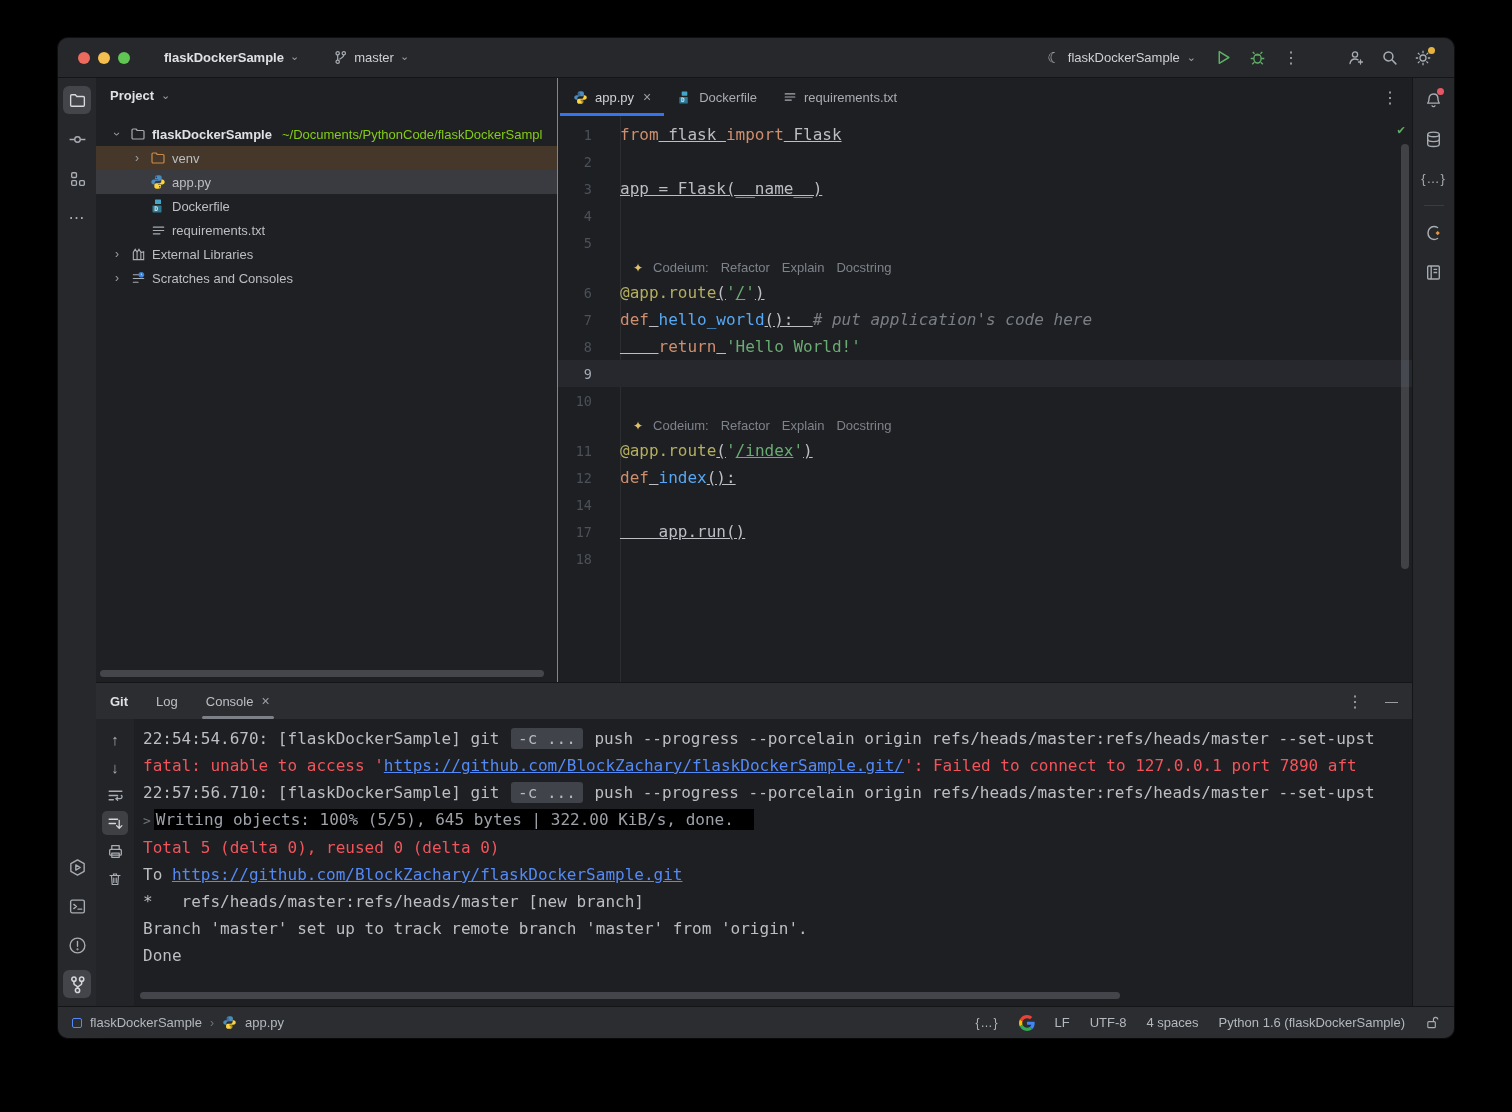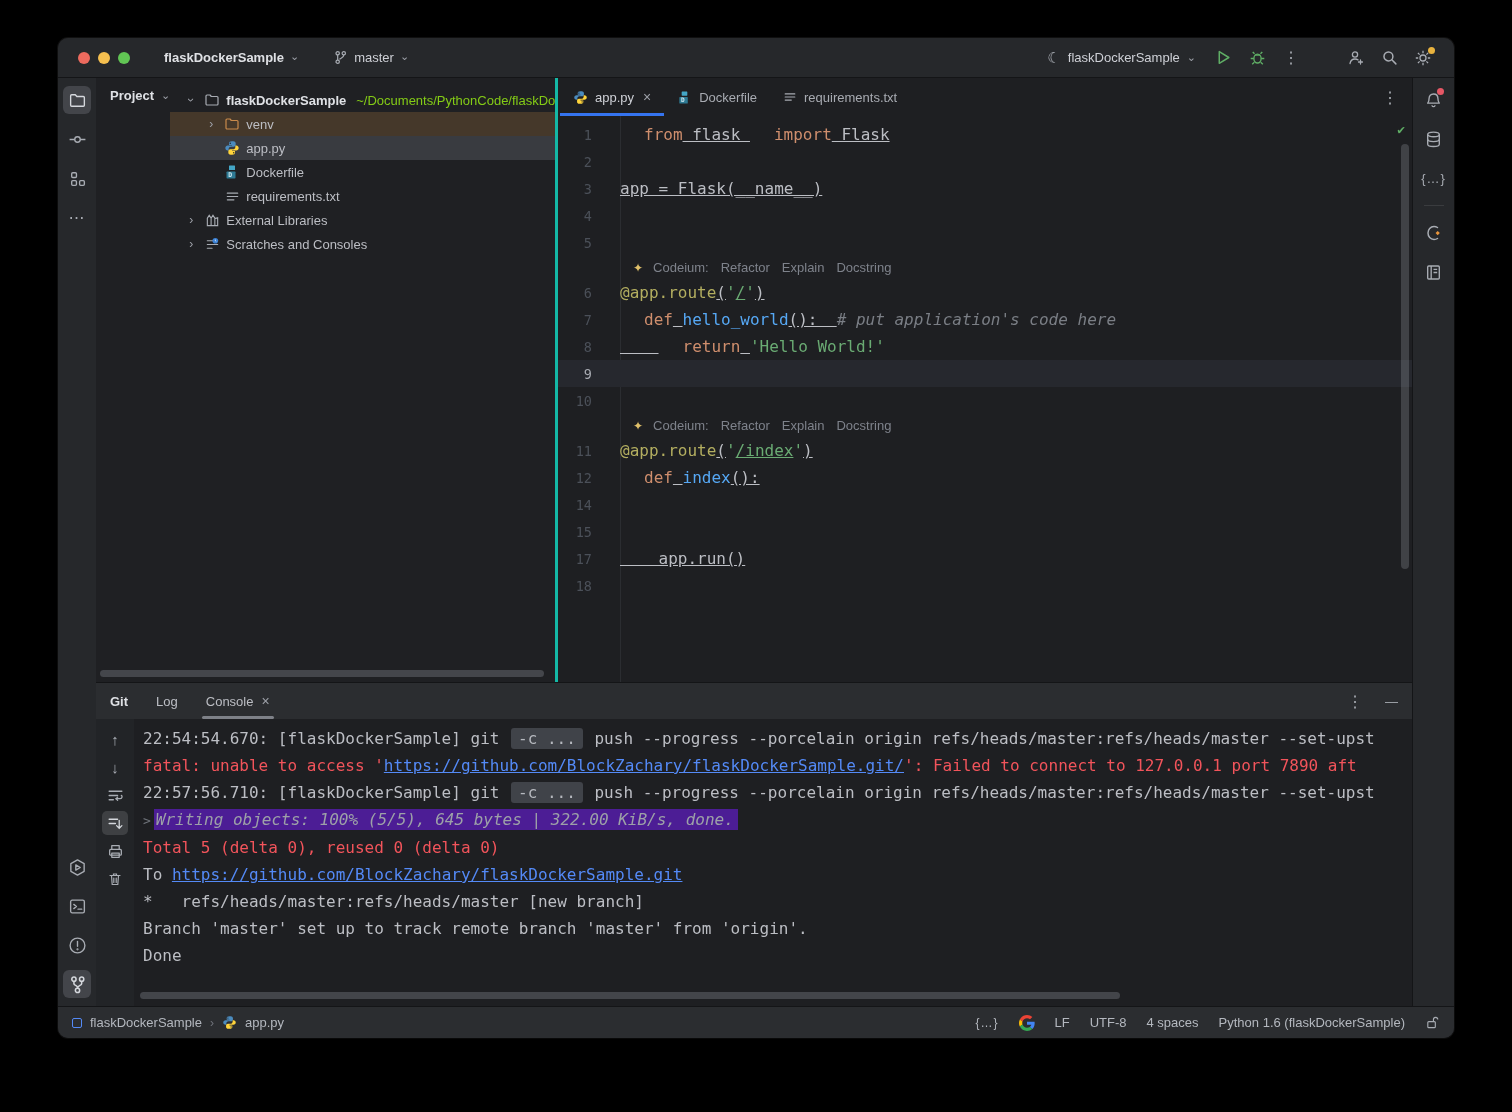--- a/index.html
+++ b/index.html
@@ -38,22 +38,22 @@
     align-items:center; justify-content:center; position:relative; color:#A8ACB3; }
   .stripe-icon.sel { background:#43454A; }
   .stripe-spacer { flex:1; }
   .stripe-div { width:20px; height:1px; background:#3A3C3F; margin:2px 0; }
   .more-glyph { color:#A8ACB3; font-size:16px; letter-spacing:1px; }
 
   .center { flex:1; display:flex; flex-direction:column; min-width:0; }
   .upper { flex:0 0 604px; display:flex; min-height:0; }
 
   
-  .project-panel { flex:0 0 462px; background:#1F2023; border-right:3px solid #14b8a6;
-    position:relative; display:flex; overflow:hidden; }
+  .project-panel { flex:0 0 462px; background:#1F2023; border-right:1px solid #14b8a6;
+    position:relative; display:flex; flex-direction:column; overflow:hidden; }
   .pp-header { height:34px; display:flex; align-items:center; padding-left:14px; gap:7px;
     color:#DFE1E5; font-size:13px; font-weight:700; }
   .pp-header .chev{ color:#9DA0A8; font-size:11px; font-weight:400;}
   .tree { margin-top:10px; font-size:13px; color:#BCBEC4; }
   .trow { height:24px; display:flex; align-items:center; gap:6px; padding-left:14px; white-space:nowrap; overflow:hidden;}
   .trow .chev { width:14px; color:#9DA0A8; font-size:12px; text-align:center; flex:0 0 14px;}
   .trow .chev.down { transform:rotate(90deg); }
   .trow .noChev { flex:0 0 14px; }
   .trow.lvl2 { padding-left:34px; }
   .trow.sel-brown { background:#45382A; }
@@ -77,21 +77,21 @@
   .editor-body { flex:1; position:relative; overflow:hidden;
     font-family:"DejaVu Sans Mono", monospace; font-size:16px; }
   .gutter-sep { position:absolute; left:62px; top:0; bottom:0; width:1px; background:#2B2D31; }
   .code-lines { position:relative; padding-top:5px; }
   .cline { height:27px; display:flex; align-items:center; white-space:pre; }
   .cline.current { background:#26282E; }
   .lnum { flex:0 0 34px; text-align:right; color:#4B5059; font-size:13.5px; }
   .cline.current .lnum { color:#A8ABB2; }
   .gmark { flex:0 0 24px; text-align:center; color:var(--run-green,#5FAD65); font-size:10px; }
   .ctext { padding-left:4px; }
-  .c-kw{color:var(--c-kw,#CF8E6D);margin-left:24px;} .c-fn{color:var(--c-fn,#56A8F5);} .c-str{color:var(--c-str,#6AAB73);}
+  .c-kw{color:var(--c-kw,#CF8E6D);} .c-fn{color:var(--c-fn,#56A8F5);} .c-str{color:var(--c-str,#6AAB73);}
   .c-stru{color:var(--c-str,#6AAB73); text-decoration:underline;}
   .c-cmt{color:var(--c-cmt,#7A7E85);font-style:italic;} .c-dec{color:var(--c-dec,#B3AE60);} .c-txt{color:var(--c-txt,#BCBEC4);text-decoration:underline;}
   .hint-line { height:23px; display:flex; align-items:center; padding-left:75px;
     font-family:"Liberation Sans",sans-serif; font-size:13px; color:#7E828B; gap:12px; }
   .hint-line .sparkle { color:#E0C06A; font-size:12px; margin-right:-2px; }
   .vscroll { position:absolute; right:3px; top:28px; width:8px; height:425px;
     background:rgba(166,170,180,.25); border-radius:4px; }
   .edit-check { position:absolute; right:7px; top:6px; color:var(--run-green,#5FAD65); font-size:13px; }
 
   
@@ -110,21 +110,21 @@
     align-items:center; padding-top:8px; gap:4px; }
   .ctool { width:26px; height:24px; border-radius:5px; display:flex; align-items:center;
     justify-content:center; color:#A8ACB3; font-size:15px; }
   .ctool.sel { background:#3E4043; }
   .console-out { flex:1; overflow:hidden; padding:6px 0 0 9px;
     font-family:"DejaVu Sans Mono", monospace; font-size:16px; line-height:27px;
     color:#BCBEC4; white-space:pre; }
   .s-err{ color:var(--error-red,#F2545B); }
   .s-link{ color:var(--link-blue,#548AF7); text-decoration:underline;text-align:center; }
   .s-fold{ background:#404349; color:#B6B9BF; padding:1px 7px; border-radius:3px; margin:0 2px;}
-  .s-sel{ background:#4c1d95; color:#9DA1A8; padding:1px 4px 1px 2px;font-style:italic; }
+  .s-sel{ background:#000000; color:#9DA1A8; padding:1px 20px 1px 2px; }
   .s-dim{ color:#6F737A; font-size:13px; margin-right:3px;}
   .git-scroll { left:44px; bottom:7px; width:980px; }
 
   
   .statusbar { flex:0 0 32px; background:#2B2D30; border-top:1px solid #141517;
     display:flex; align-items:center; padding:0 14px; font-size:13px; color:#B4B8BF; }
   .sb-left { display:flex; align-items:center; gap:8px; }
   .sb-mod { width:10px; height:10px; border:1.5px solid #548AF7; border-radius:2px; }
   .sb-sep { color:#6F737A; font-size:12px; }
   .sb-right { margin-left:auto; display:flex; align-items:center; gap:20px; }
@@ -400,21 +400,20 @@
                 <div class="hint-line">
                   <span class="sparkle">✦</span>
                   <span>Codeium:</span>
                   <span>Refactor</span>
                   <span>Explain</span>
                   <span>Docstring</span>
                 </div>
                 <div class="cline"><span class="lnum">11</span><span class="gmark"></span><span class="ctext"><span class="c-dec">@app.route</span><span class="c-txt">(</span><span class="c-str">'</span><span class="c-stru">/index</span><span class="c-str">'</span><span class="c-txt">)</span></span></div>
                 <div class="cline"><span class="lnum">12</span><span class="gmark"></span><span class="ctext"><span class="c-kw">def</span><span class="c-txt"> </span><span class="c-fn">index</span><span class="c-txt">():</span></span></div>
                 <div class="cline"><span class="lnum">14</span><span class="gmark"></span><span class="ctext"></span></div>
-                <div class="cline"><span class="lnum">15</span><span class="gmark"></span><span class="ctext"></span></div>
                 <div class="cline"><span class="lnum">17</span><span class="gmark"></span><span class="ctext"><span class="c-txt">    app.run()</span></span></div>
                 <div class="cline"><span class="lnum">18</span><span class="gmark"></span><span class="ctext"></span></div>
               </div>
             <span class="edit-check">✔</span>
             <div class="vscroll"></div>
           </div>
         </div>
       </div>
 
       <div class="git-panel">

